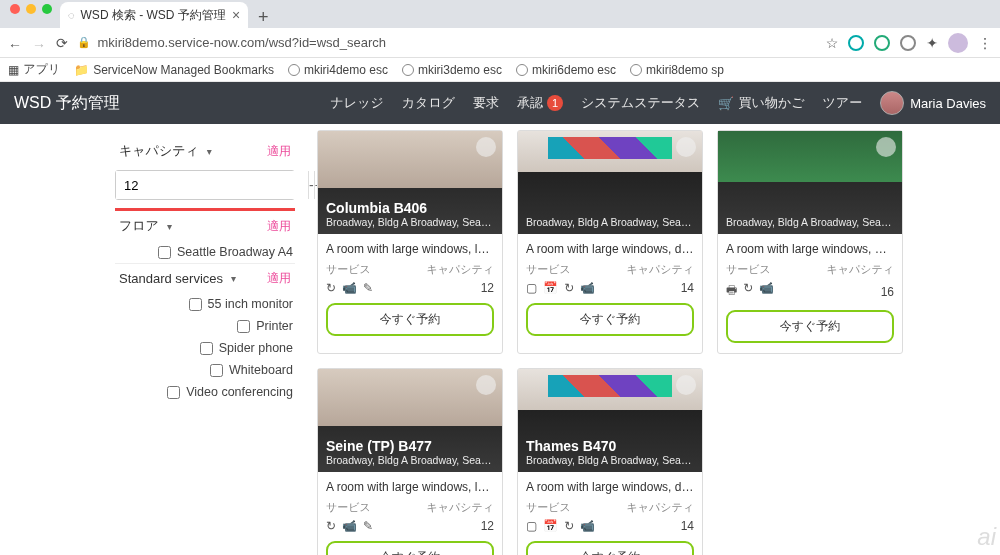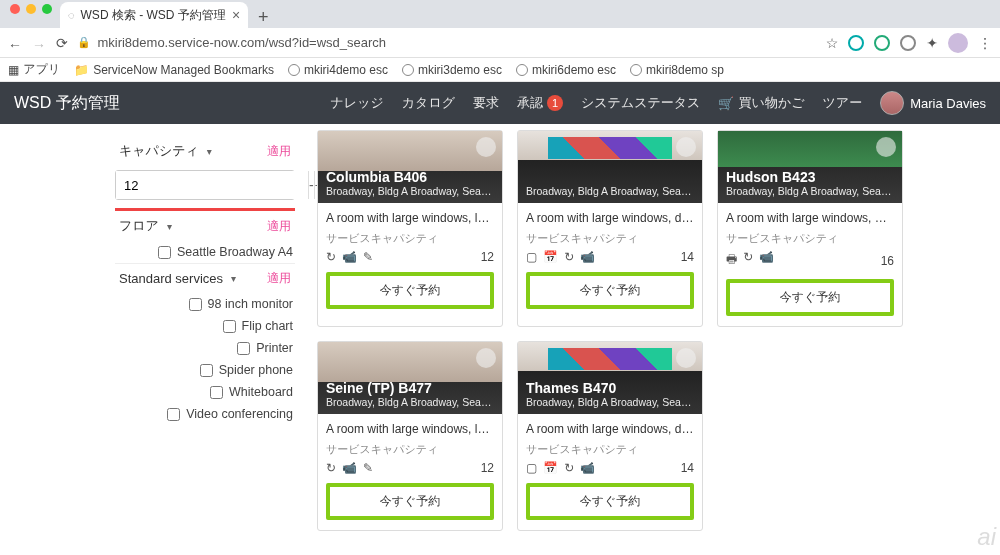--- a/index.html
+++ b/index.html
@@ -32,32 +32,32 @@
   .sb-row .apply { color:#ec4899; font-size:12px; cursor:pointer;}
   .sb-row .titlebox{ display:flex; align-items:center; gap:4px; color:#333;}
   .caret::after{content:"▾"; font-size:10px; margin-left:4px; color:#666;}
   .num-input{ display:flex; margin:4px 0 8px 0; border:1px solid #ccc; border-radius:3px; height:30px; align-items:stretch;}
   .num-input input{ border:none; flex:1; padding:0 8px; font-size:13px; outline:none;}
   .num-input button{ width:24px; border:none; background:#fff; border-left:1px solid #ddd; cursor:pointer; font-size:14px; color:#666;}
   .chk { display:flex; align-items:center; gap:6px; padding:4px 2px; font-size:12.5px;justify-content:flex-end;}
   .chk input{ width:13px;height:13px;}
   .cards { flex:1; padding:6px 0 0 22px; display:flex; flex-wrap:wrap; gap:14px; align-content:flex-start; overflow-y:auto;}
   .card { width:186px; border:1px solid #dcdcdc; border-radius:3px; background:#fff; display:flex; flex-direction:column;}
-  .card .imgbox{ height:72px; position:relative; overflow:hidden; background:#556;}
+  .card .imgbox{ height:103px; position:relative; overflow:hidden; background:#556;}
   .imgbox .wall{ position:absolute; inset:0; }
   .imgbox .overlay{ position:absolute; left:0; right:0; bottom:0; padding:6px 8px; color:#fff;}
   .imgbox .overlay .rn{font-size:14px; font-weight:600;}
   .imgbox .overlay .loc{font-size:10.5px; opacity:.9; white-space:nowrap; overflow:hidden; text-overflow:ellipsis;}
   .favcirc{ position:absolute; top:6px; right:6px; width:20px; height:20px; border-radius:50%; background:rgba(240,240,240,.6);}
   .card .desc{ padding:8px 8px 4px 8px; font-size:12px; color:#333; white-space:nowrap; overflow:hidden; text-overflow:ellipsis;}
-  .card .meta{ display:flex; padding:2px 8px; font-size:11px; color:#888;}
+  .card .meta{ display:flex; justify-content:space-between; padding:2px 8px; font-size:11px; color:#888;}
   .card .svcrow{ display:flex; justify-content:space-between; align-items:center; padding:2px 8px 8px 8px; color:#555;}
   .svc-icons{ display:flex; gap:6px; font-size:12px;}
   .capv{ font-size:12px; color:#444;}
-  .reserve-btn{ margin:0 8px 10px 8px; padding:6px 0; border:4px solid #84cc16; background:#fff; text-align:center; font-size:12px; cursor:pointer; border-radius:2px;}
+  .reserve-btn{ margin:0 8px 10px 8px; padding:6px 0; border:2px solid #84cc16; background:#fff; text-align:center; font-size:12px; cursor:pointer; border-radius:9px;}
   .watermark{position:absolute; right:4px; bottom:4px; color:#bbb; font-size:24px; font-style:italic; opacity:.5;}
   
   .wall-A{background:linear-gradient(180deg,#d7cbbf 0%,#b7a79a 55%,#2b2b2b 55%,#3a3a3a 100%);}
   .wall-B{background:linear-gradient(180deg,#e7e2dd 0%,#cfc6bd 40%,#222 40%,#333 100%);}
   .wall-B::before{content:"";position:absolute;top:6px;left:30px;right:30px;height:22px;background:
      linear-gradient(45deg,#17a2b8 25%,#d9534f 25% 50%,#6f42c1 50% 75%,#20c997 75%);}
   .wall-C{background:linear-gradient(180deg,#2f6b3d 0%,#3d8b4f 50%,#2a2a2a 50%,#3a3a3a 100%);}
   .ic{display:inline-block;}
 </style>
 </head>
@@ -159,25 +159,21 @@
         <input type="checkbox" style="">
         <span>Seattle Broadway A4</span>
       </label>
     <div class="sb-row" style="border-top:1px solid #eee;">
       <span class="titlebox caret">Standard services</span>
       <span class="apply">適用</span>
     </div>
     <div id="svc-opts">
         <label class="chk">
           <input type="checkbox" style="">
-          <span>98 inch monitor</span>
-        </label>
-        <label class="chk">
-          <input type="checkbox" style="">
-          <span>Flip chart</span>
+          <span>55 inch monitor</span>
         </label>
         <label class="chk">
           <input type="checkbox" style="">
           <span>Printer</span>
         </label>
         <label class="chk">
           <input type="checkbox" style="">
           <span>Spider phone</span>
         </label>
         <label class="chk">
@@ -238,21 +234,20 @@
           </div>
       <div class="capv">14</div>
     </div>
     <div class="reserve-btn">今すぐ予約</div>
       </div>
       <div class="card">
         <div class="imgbox">
       <div class="wall wall-C"></div>
       <div class="favcirc"></div>
       <div class="overlay">
-        <div class="rn">Hudson B423</div>
         <div class="loc">Broadway, Bldg A Broadway, Seattle Br...</div>
       </div>
     </div>
     <div class="desc">A room with large windows, white lea...</div>
     <div class="meta">
       <span>サービス</span>
       <span>キャパシティ</span>
     </div>
     <div class="svcrow">
       <div class="svc-icons">

